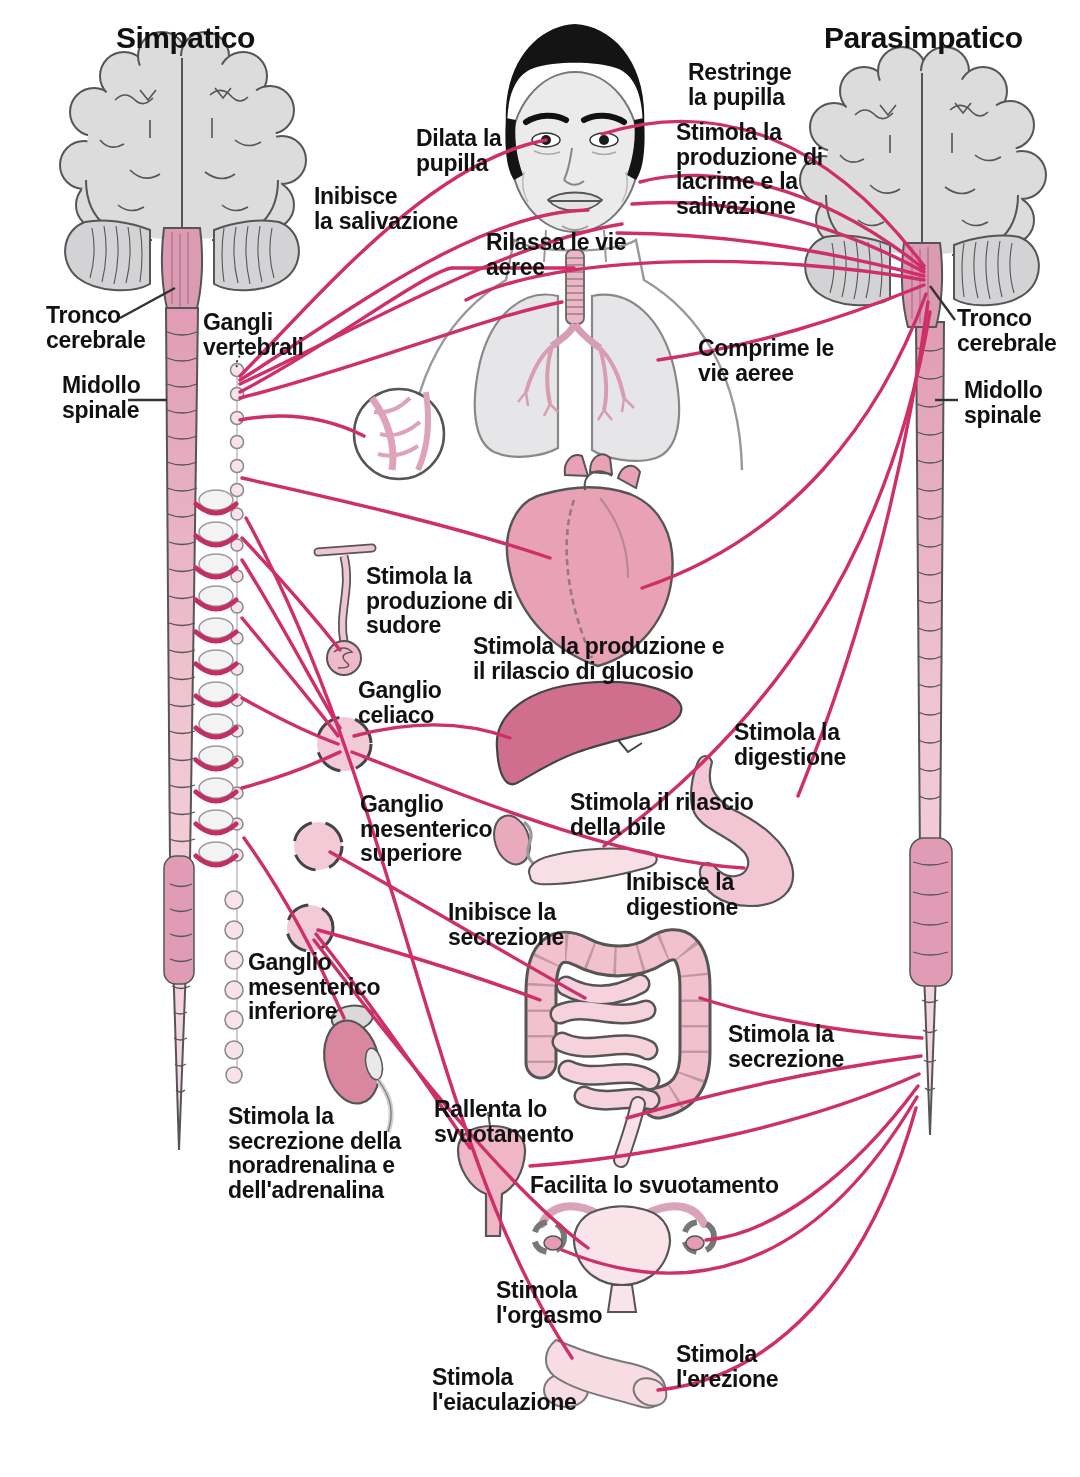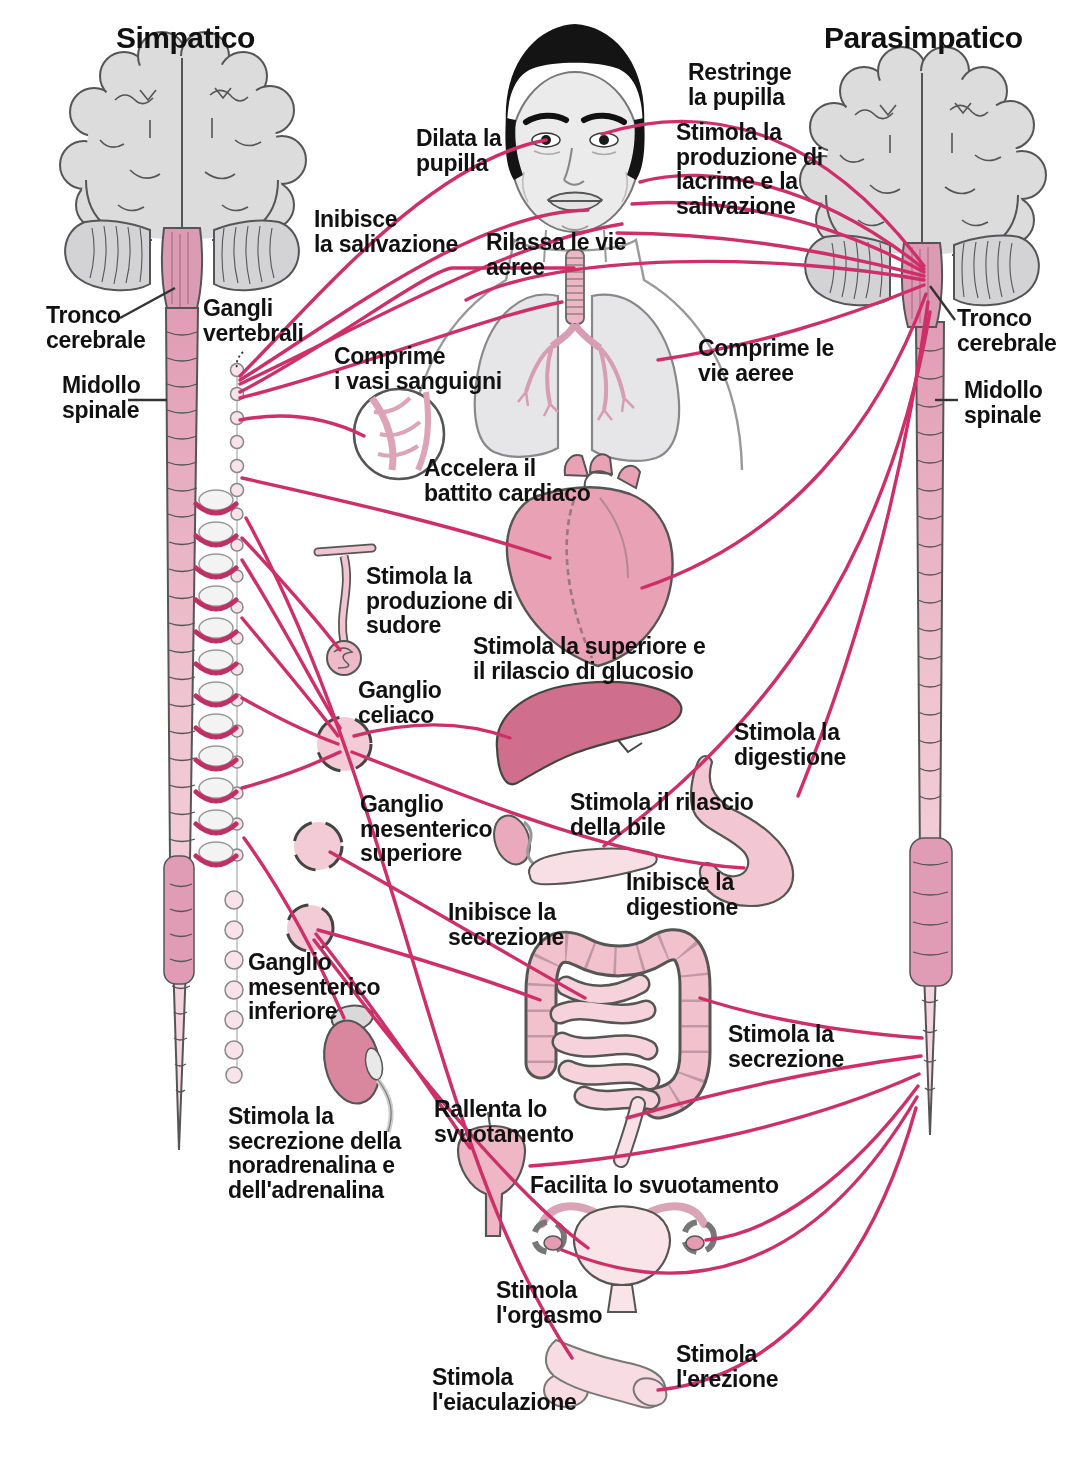--- a/index.html
+++ b/index.html
@@ -310,44 +310,40 @@
 <div class="lbl title" style="left:116px;top:22px">Simpatico</div>
 <div class="lbl title" style="left:824px;top:22px">Parasimpatico</div>
 <div class="lbl" style="left:416px;top:126px">Dilata la
 pupilla</div>
 <div class="lbl" style="left:688px;top:60px">Restringe
 la pupilla</div>
 <div class="lbl" style="left:676px;top:120px">Stimola la
 produzione di
 lacrime e la
 salivazione</div>
-<div class="lbl" style="left:314px;top:207px">Inibisce
+<div class="lbl" style="left:314px;top:184px">Inibisce
 la salivazione</div>
 <div class="lbl" style="left:486px;top:230px">Rilassa le vie
 aeree</div>
 <div class="lbl" style="left:46px;top:303px">Tronco
 cerebrale</div>
-<div class="lbl" style="left:203px;top:296px">Gangli
+<div class="lbl" style="left:203px;top:310px">Gangli
 vertebrali</div>
-<div class="lbl" style="left:334px;top:344px">Comprime
-i vasi sanguigni</div>
 <div class="lbl" style="left:698px;top:336px">Comprime le
 vie aeree</div>
 <div class="lbl" style="left:957px;top:306px">Tronco
 cerebrale</div>
 <div class="lbl" style="left:62px;top:373px">Midollo
 spinale</div>
 <div class="lbl" style="left:964px;top:378px">Midollo
 spinale</div>
-<div class="lbl" style="left:424px;top:456px">Accelera il
-battito cardiaco</div>
 <div class="lbl" style="left:366px;top:564px">Stimola la
 produzione di
 sudore</div>
-<div class="lbl" style="left:473px;top:634px">Stimola la superiore e
+<div class="lbl" style="left:473px;top:634px">Stimola la produzione e
 il rilascio di glucosio</div>
 <div class="lbl" style="left:358px;top:678px">Ganglio
 celiaco</div>
 <div class="lbl" style="left:734px;top:720px">Stimola la
 digestione</div>
 <div class="lbl" style="left:360px;top:792px">Ganglio
 mesenterico
 superiore</div>
 <div class="lbl" style="left:570px;top:790px">Stimola il rilascio
 della bile</div>

